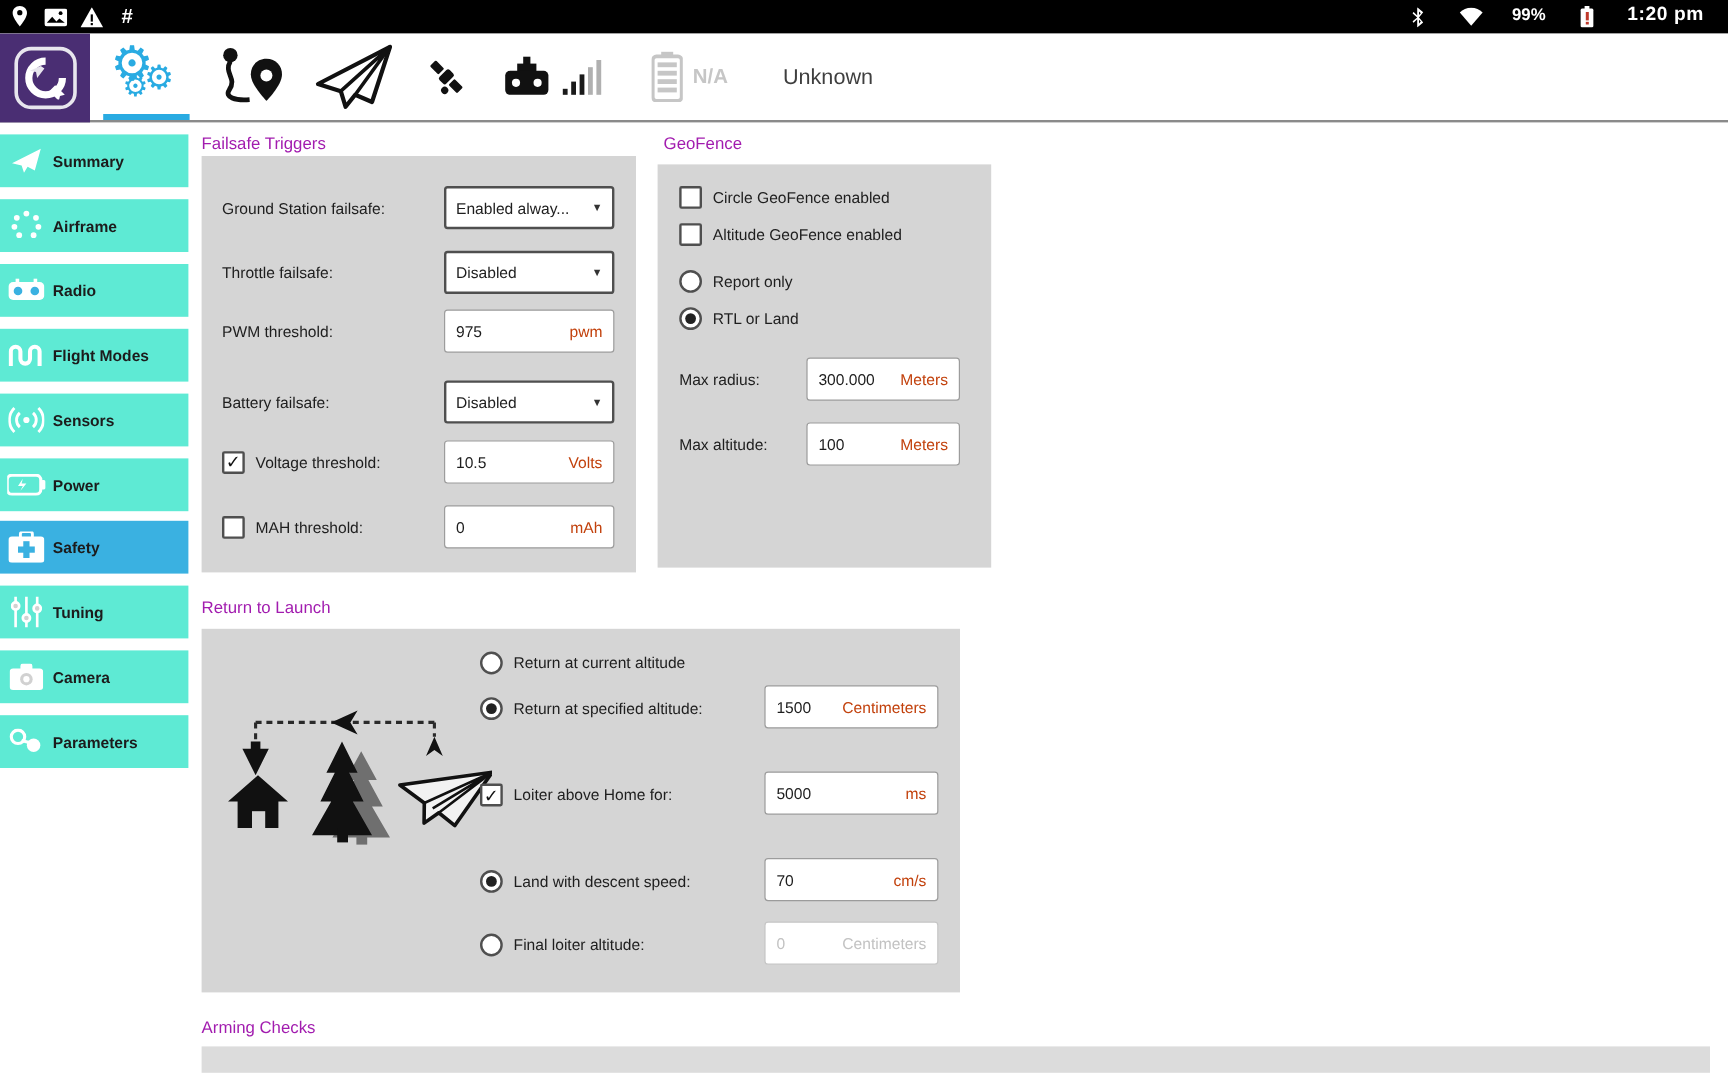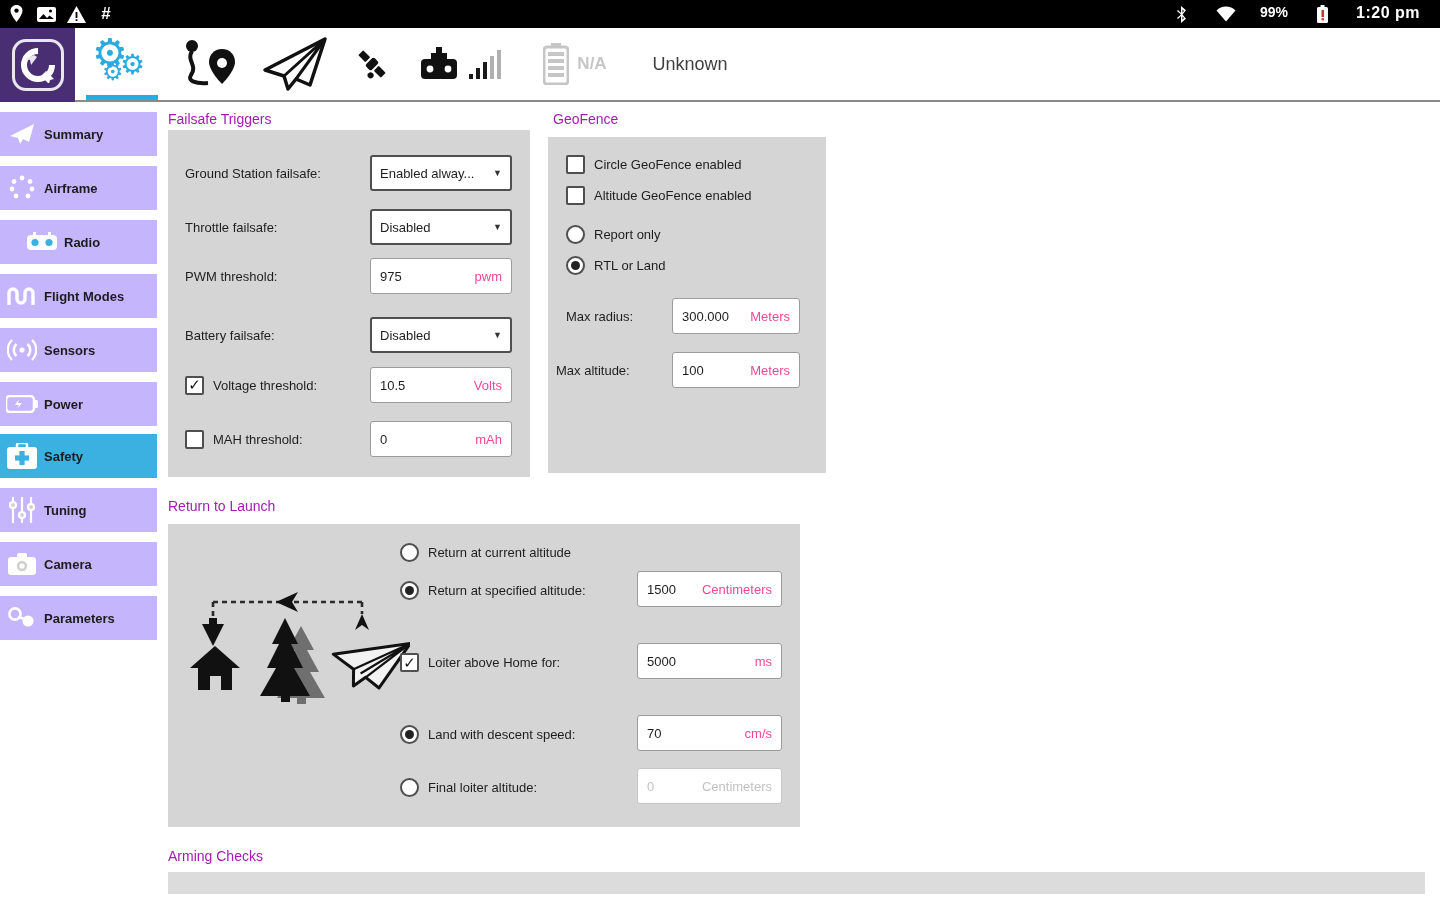--- a/index.html
+++ b/index.html
@@ -29,39 +29,39 @@
   .tb-gears .g1 { position:absolute; left:2px; top:-4px; font-size:40px; }
   .tb-gears .g2 { position:absolute; left:30px; top:14px; font-size:28px; }
   .tb-gears .g3 { position:absolute; left:12px; top:24px; font-size:24px; }
   .sigbars { display:flex; align-items:flex-end; gap:3px; margin-left:10px; }
   .sigbars i { display:block; width:4px; background:#1a1a1a; }
   .sigbars i.lt { background:#b0b0b0; }
   .na-text { color:#c6c6c6; font-size:17px; margin-left:8px; font-weight:bold; }
   .unknown-text { color:#3f3f3f; font-size:18px; }
 
   
-  .side-item { position:absolute; left:0; width:157px; height:44px; background:#c4b5fd;
+  .side-item { position:absolute; left:0; width:157px; height:44px; background:#5eead4;
     display:flex; align-items:center; cursor:pointer; }
   .side-item.sel { background:#3AB1E1; }
   .side-ic { width:44px; display:flex; align-items:center; justify-content:center; color:#fff; }
   .side-label { font-size:13px; font-weight:bold; color:#1c1c1c; }
 
   
   .sec-title { position:absolute; font-size:14px; color:#a21caf; }
   .panel { position:absolute; background:#d5d5d5; }
   .row { position:absolute; display:flex; align-items:center; justify-content:space-between; }
   .flabel { font-size:13px; color:#1e1e1e; }
   .dropdown { width:142px; height:36px; background:#fff; border:2px solid #4f4f4f; border-radius:3px;
     display:flex; align-items:center; justify-content:space-between; padding:0 8px; cursor:pointer; }
   .dropdown .dval { font-size:13px; color:#1e1e1e; white-space:nowrap; overflow:hidden; }
   .dropdown .caret { font-size:9px; color:#333; margin-left:4px; }
   .tfield { height:36px; background:#fff; border:1px solid #9c9c9c; border-radius:3px;
     display:flex; align-items:center; justify-content:space-between; padding:0 9px; }
   .tfield .tval { font-size:13px; color:#1e1e1e; }
-  .tfield .tunit { font-size:13px; color:#ec4899; }
+  .tfield .tunit { font-size:13px; color:#c2410c; }
   .tfield.disabled { border-color:#c6c6c6; }
   .tfield.disabled .tval, .tfield.disabled .tunit { color:#c2c2c2; }
   .chk { width:19px; height:19px; background:#fff; border:2px solid #4f4f4f; border-radius:2px;
     display:inline-flex; align-items:center; justify-content:center; font-size:15px; color:#111;
     margin-right:9px; flex:0 0 auto; cursor:pointer; }
   .radio { width:19px; height:19px; background:#fff; border:2px solid #4f4f4f; border-radius:50%;
     display:inline-flex; align-items:center; justify-content:center; margin-right:9px; flex:0 0 auto; cursor:pointer; }
   .radio .dot { width:9px; height:9px; border-radius:50%; background:#222; }
   .opt { position:absolute; display:flex; align-items:center; }
 
@@ -218,21 +218,21 @@
             <circle cx="23" cy="14" r="2.4"></circle>
             <circle cx="19" cy="21" r="2.4"></circle>
             <circle cx="7" cy="21" r="2.4"></circle>
             <circle cx="3" cy="14" r="2.4"></circle>
             <circle cx="5" cy="6.5" r="2.4"></circle>
           </g>
         </svg>
       </span>
     <span class="side-label">Airframe</span>
   </div>
-  <div class="side-item" style="top:220px;padding-left:20px;">
+  <div class="side-item" style="top:220px;">
     <span class="side-ic">
         <svg width="30" height="20" viewBox="0 0 30 20">
           <rect x="0" y="3" width="30" height="15" rx="4" fill="#fff"></rect>
           <circle cx="8" cy="10.5" r="3.6" fill="#3AB1E1" class="hole"></circle>
           <circle cx="22" cy="10.5" r="3.6" fill="#3AB1E1"></circle>
           <rect x="6" y="0" width="3" height="4" fill="#fff"></rect>
           <rect x="21" y="0" width="3" height="4" fill="#fff"></rect>
         </svg>
       </span>
     <span class="side-label">Radio</span>
@@ -386,21 +386,21 @@
       </span>
     <span class="flabel">RTL or Land</span>
   </div>
   <div class="row" style="left:18px; right:26px; top:160px; height:38px;">
     <span class="flabel">Max radius:</span>
     <span class="tfield" style="width:128px;">
       <span class="tval">300.000</span>
       <span class="tunit">Meters</span>
     </span>
   </div>
-  <div class="row" style="left:8px; right:26px; top:214px; height:38px;">
+  <div class="row" style="left:18px; right:26px; top:214px; height:38px;">
     <span class="flabel">Max altitude:</span>
     <span class="tfield" style="width:128px;">
       <span class="tval">100</span>
       <span class="tunit">Meters</span>
     </span>
   </div>
 </div>
 
 <div class="sec-title" style="left:168px; top:498px;">Return to Launch</div>
 <div class="panel" style="left:168px; top:524px; width:632px; height:303px;">

